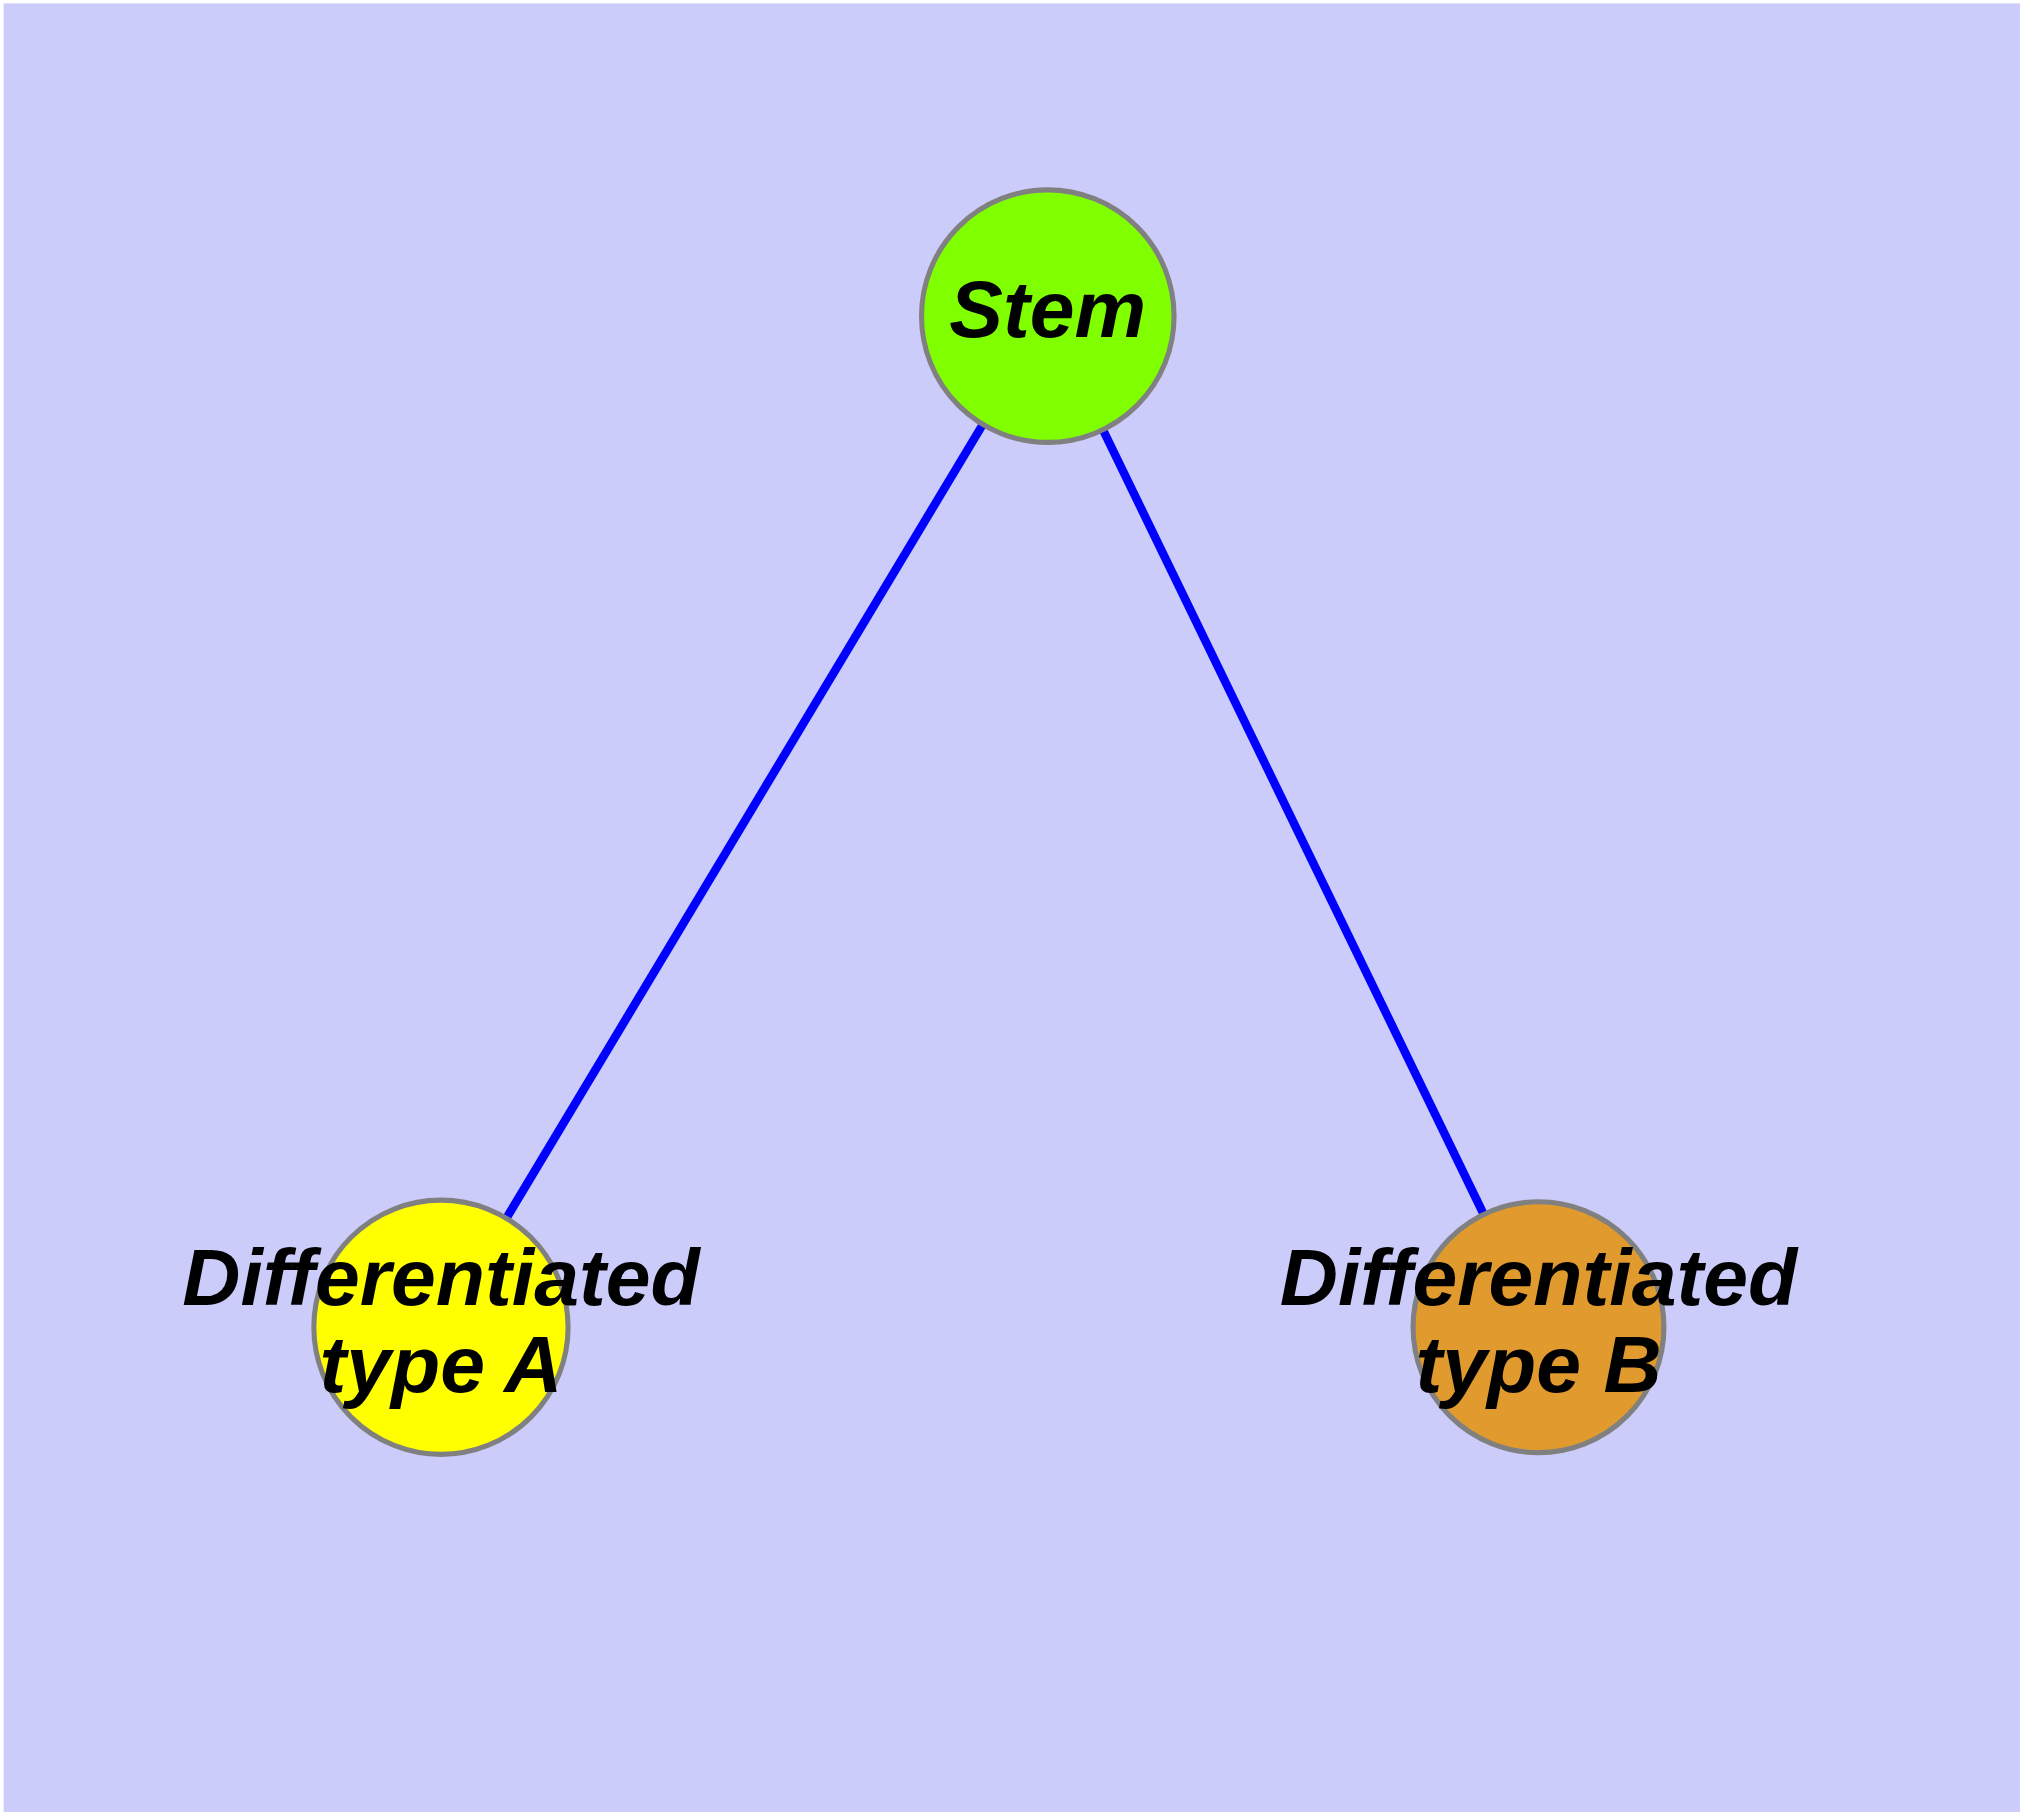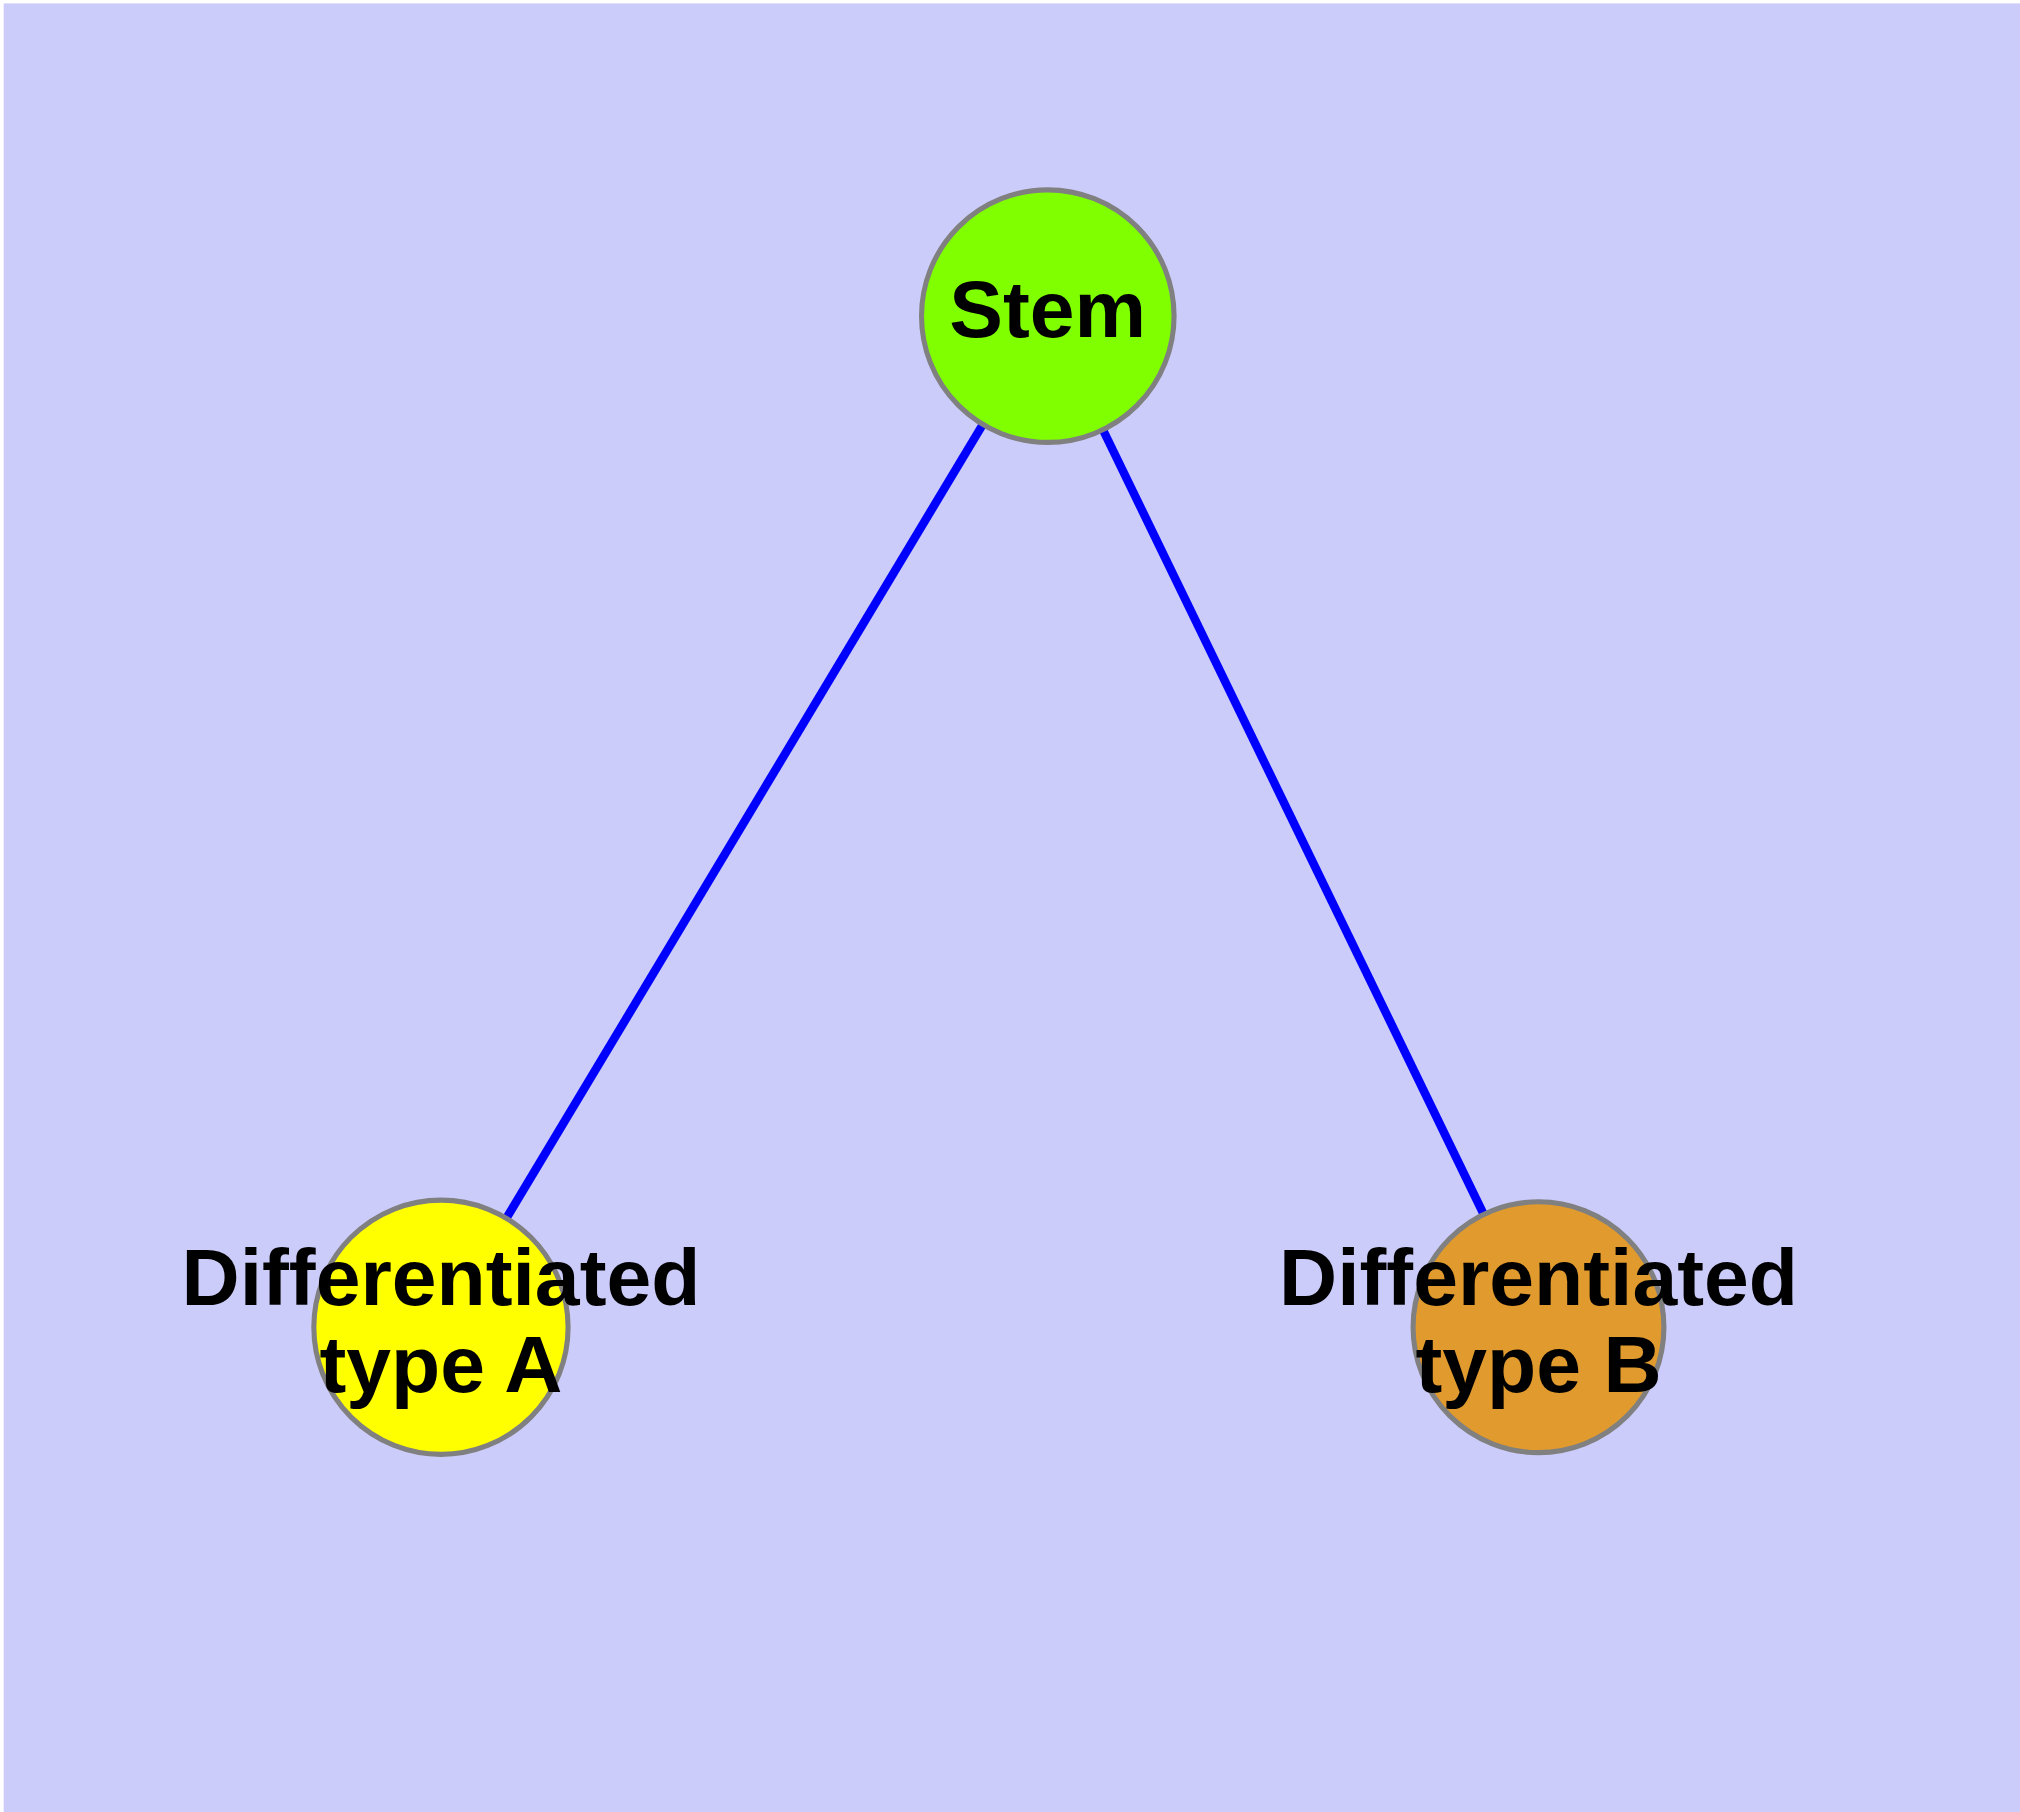--- a/index.html
+++ b/index.html
@@ -11,20 +11,21 @@
     width: 2021px;
     height: 1812px;
     overflow: hidden;
     font-family: "Liberation Sans", sans-serif;
   }
   #canvas {
     position: relative;
     width: 2021px;
     height: 1660px;
     background: #ffffff;
+    font-style: italic;
   }
   #graph-svg {
     position: absolute;
     top: 0;
     left: 0;
     width: 2021px;
     height: 1812px;
     display: block;
   }
   .node-label {

